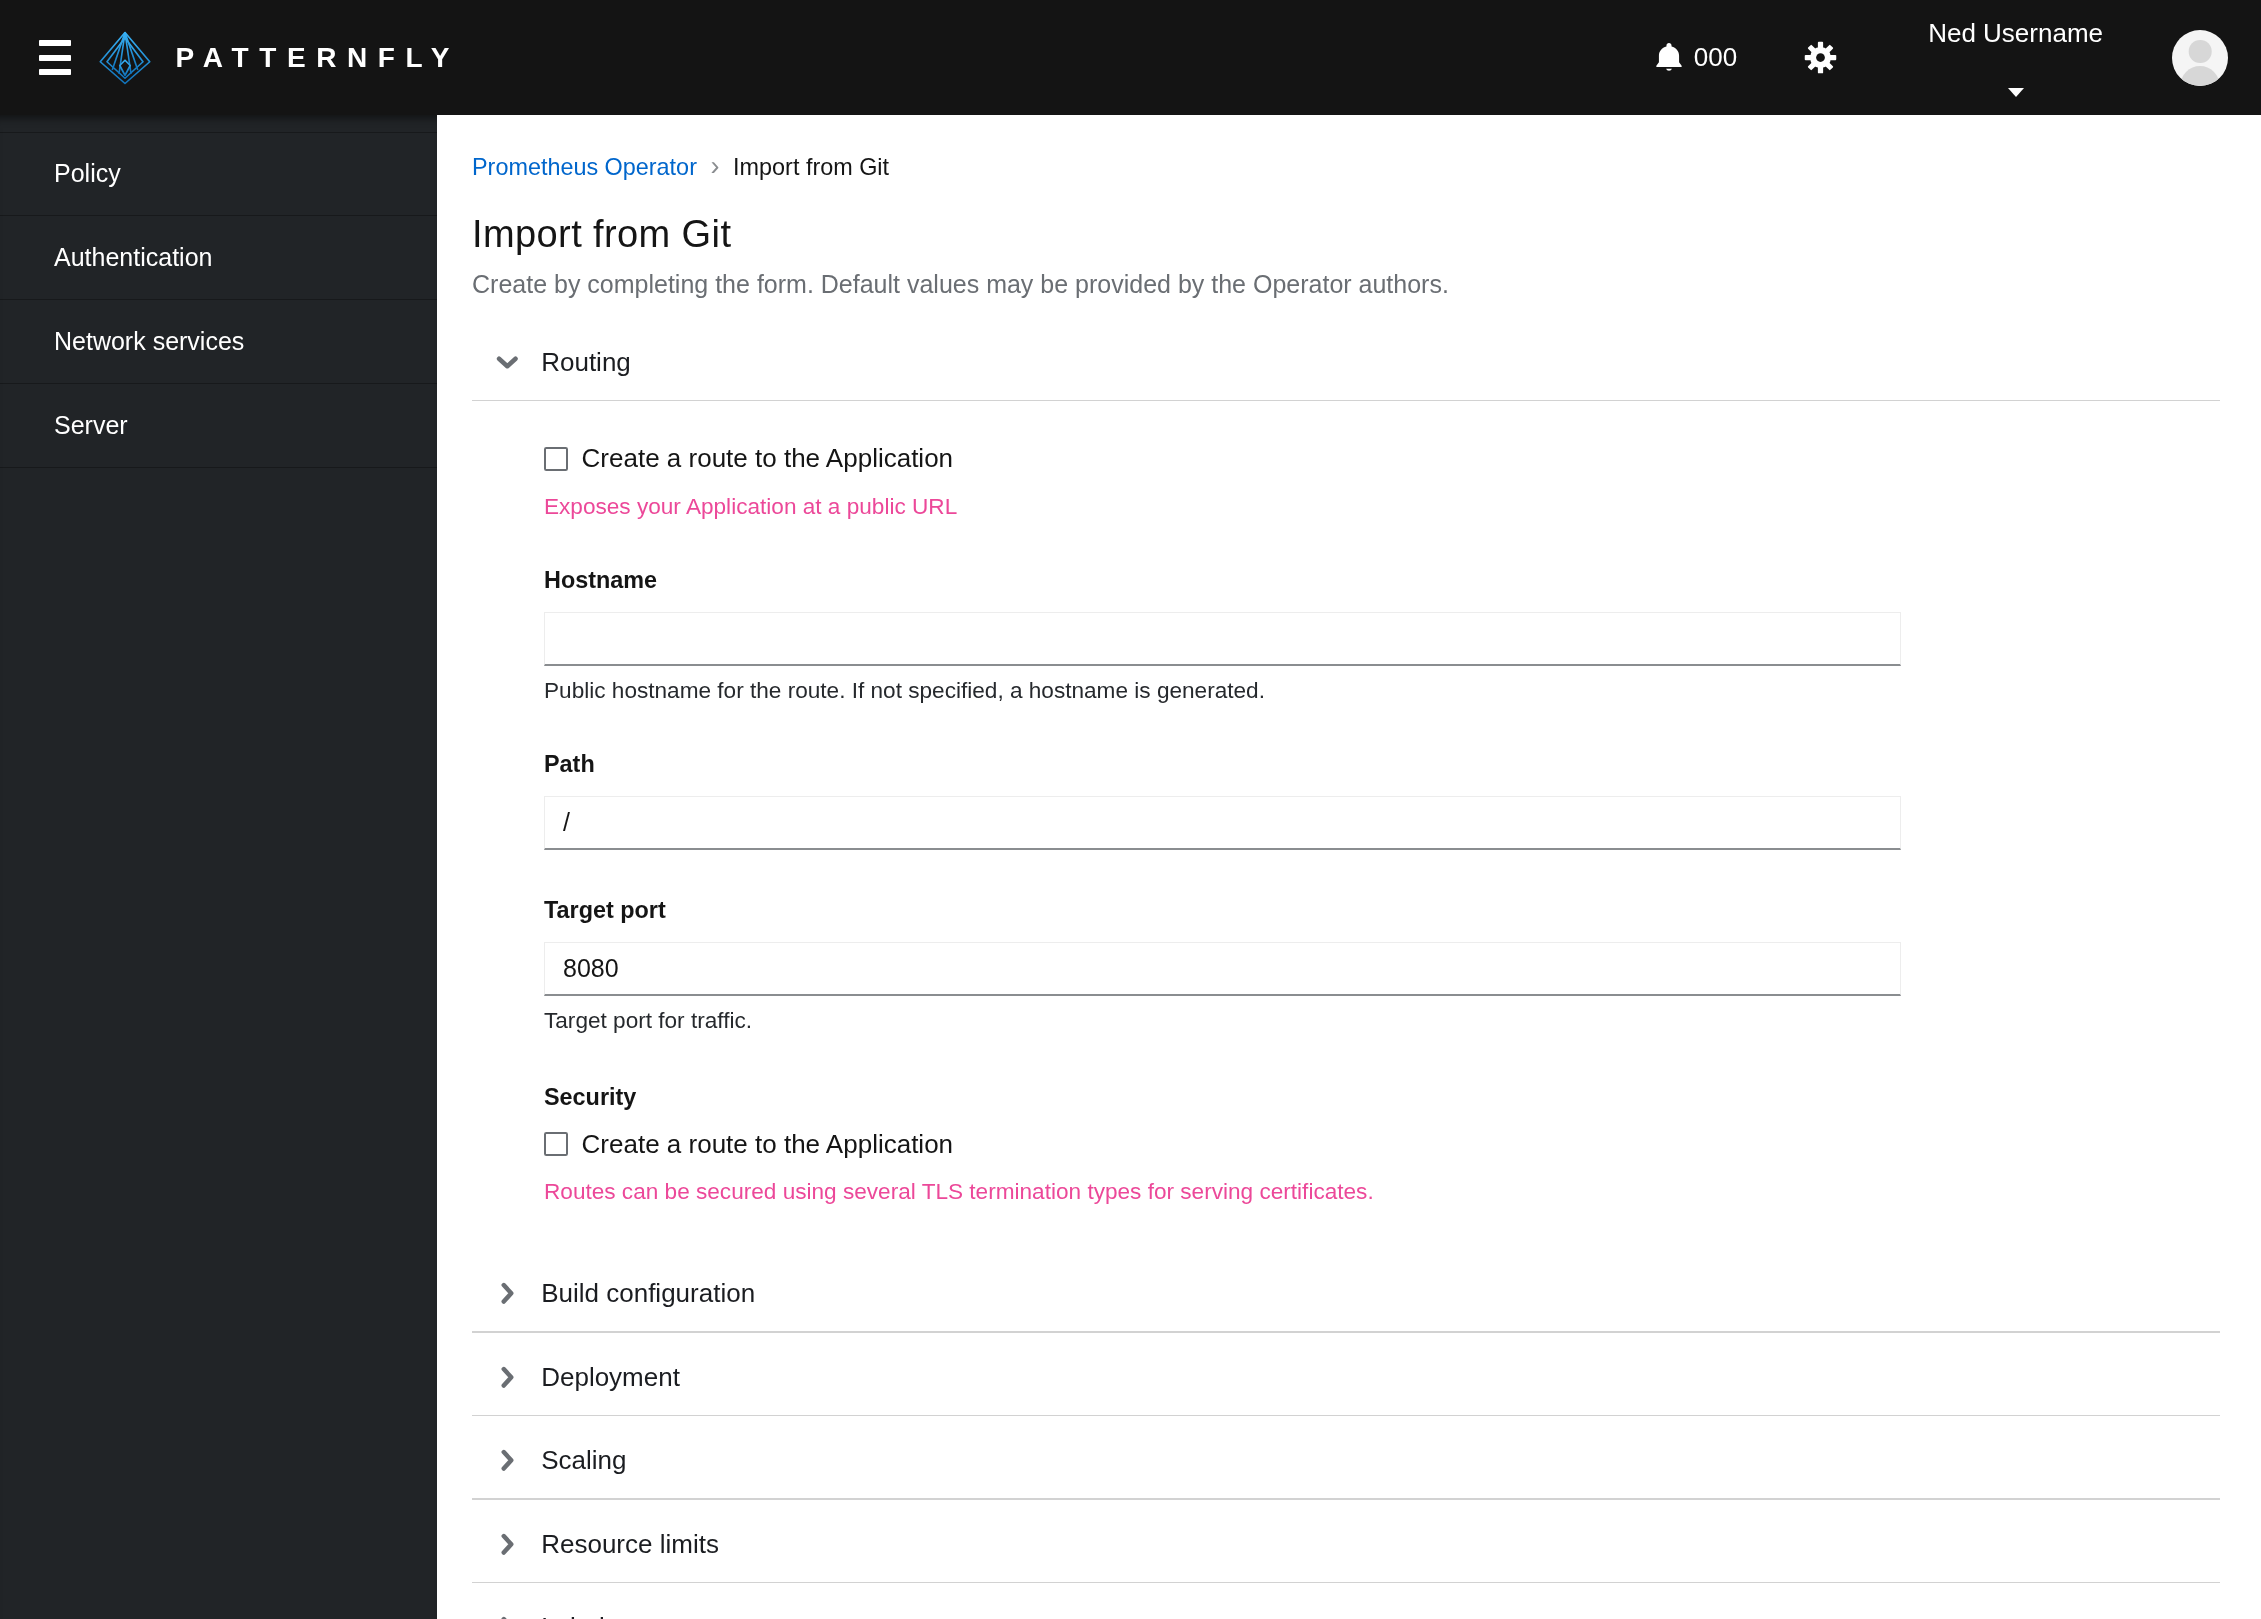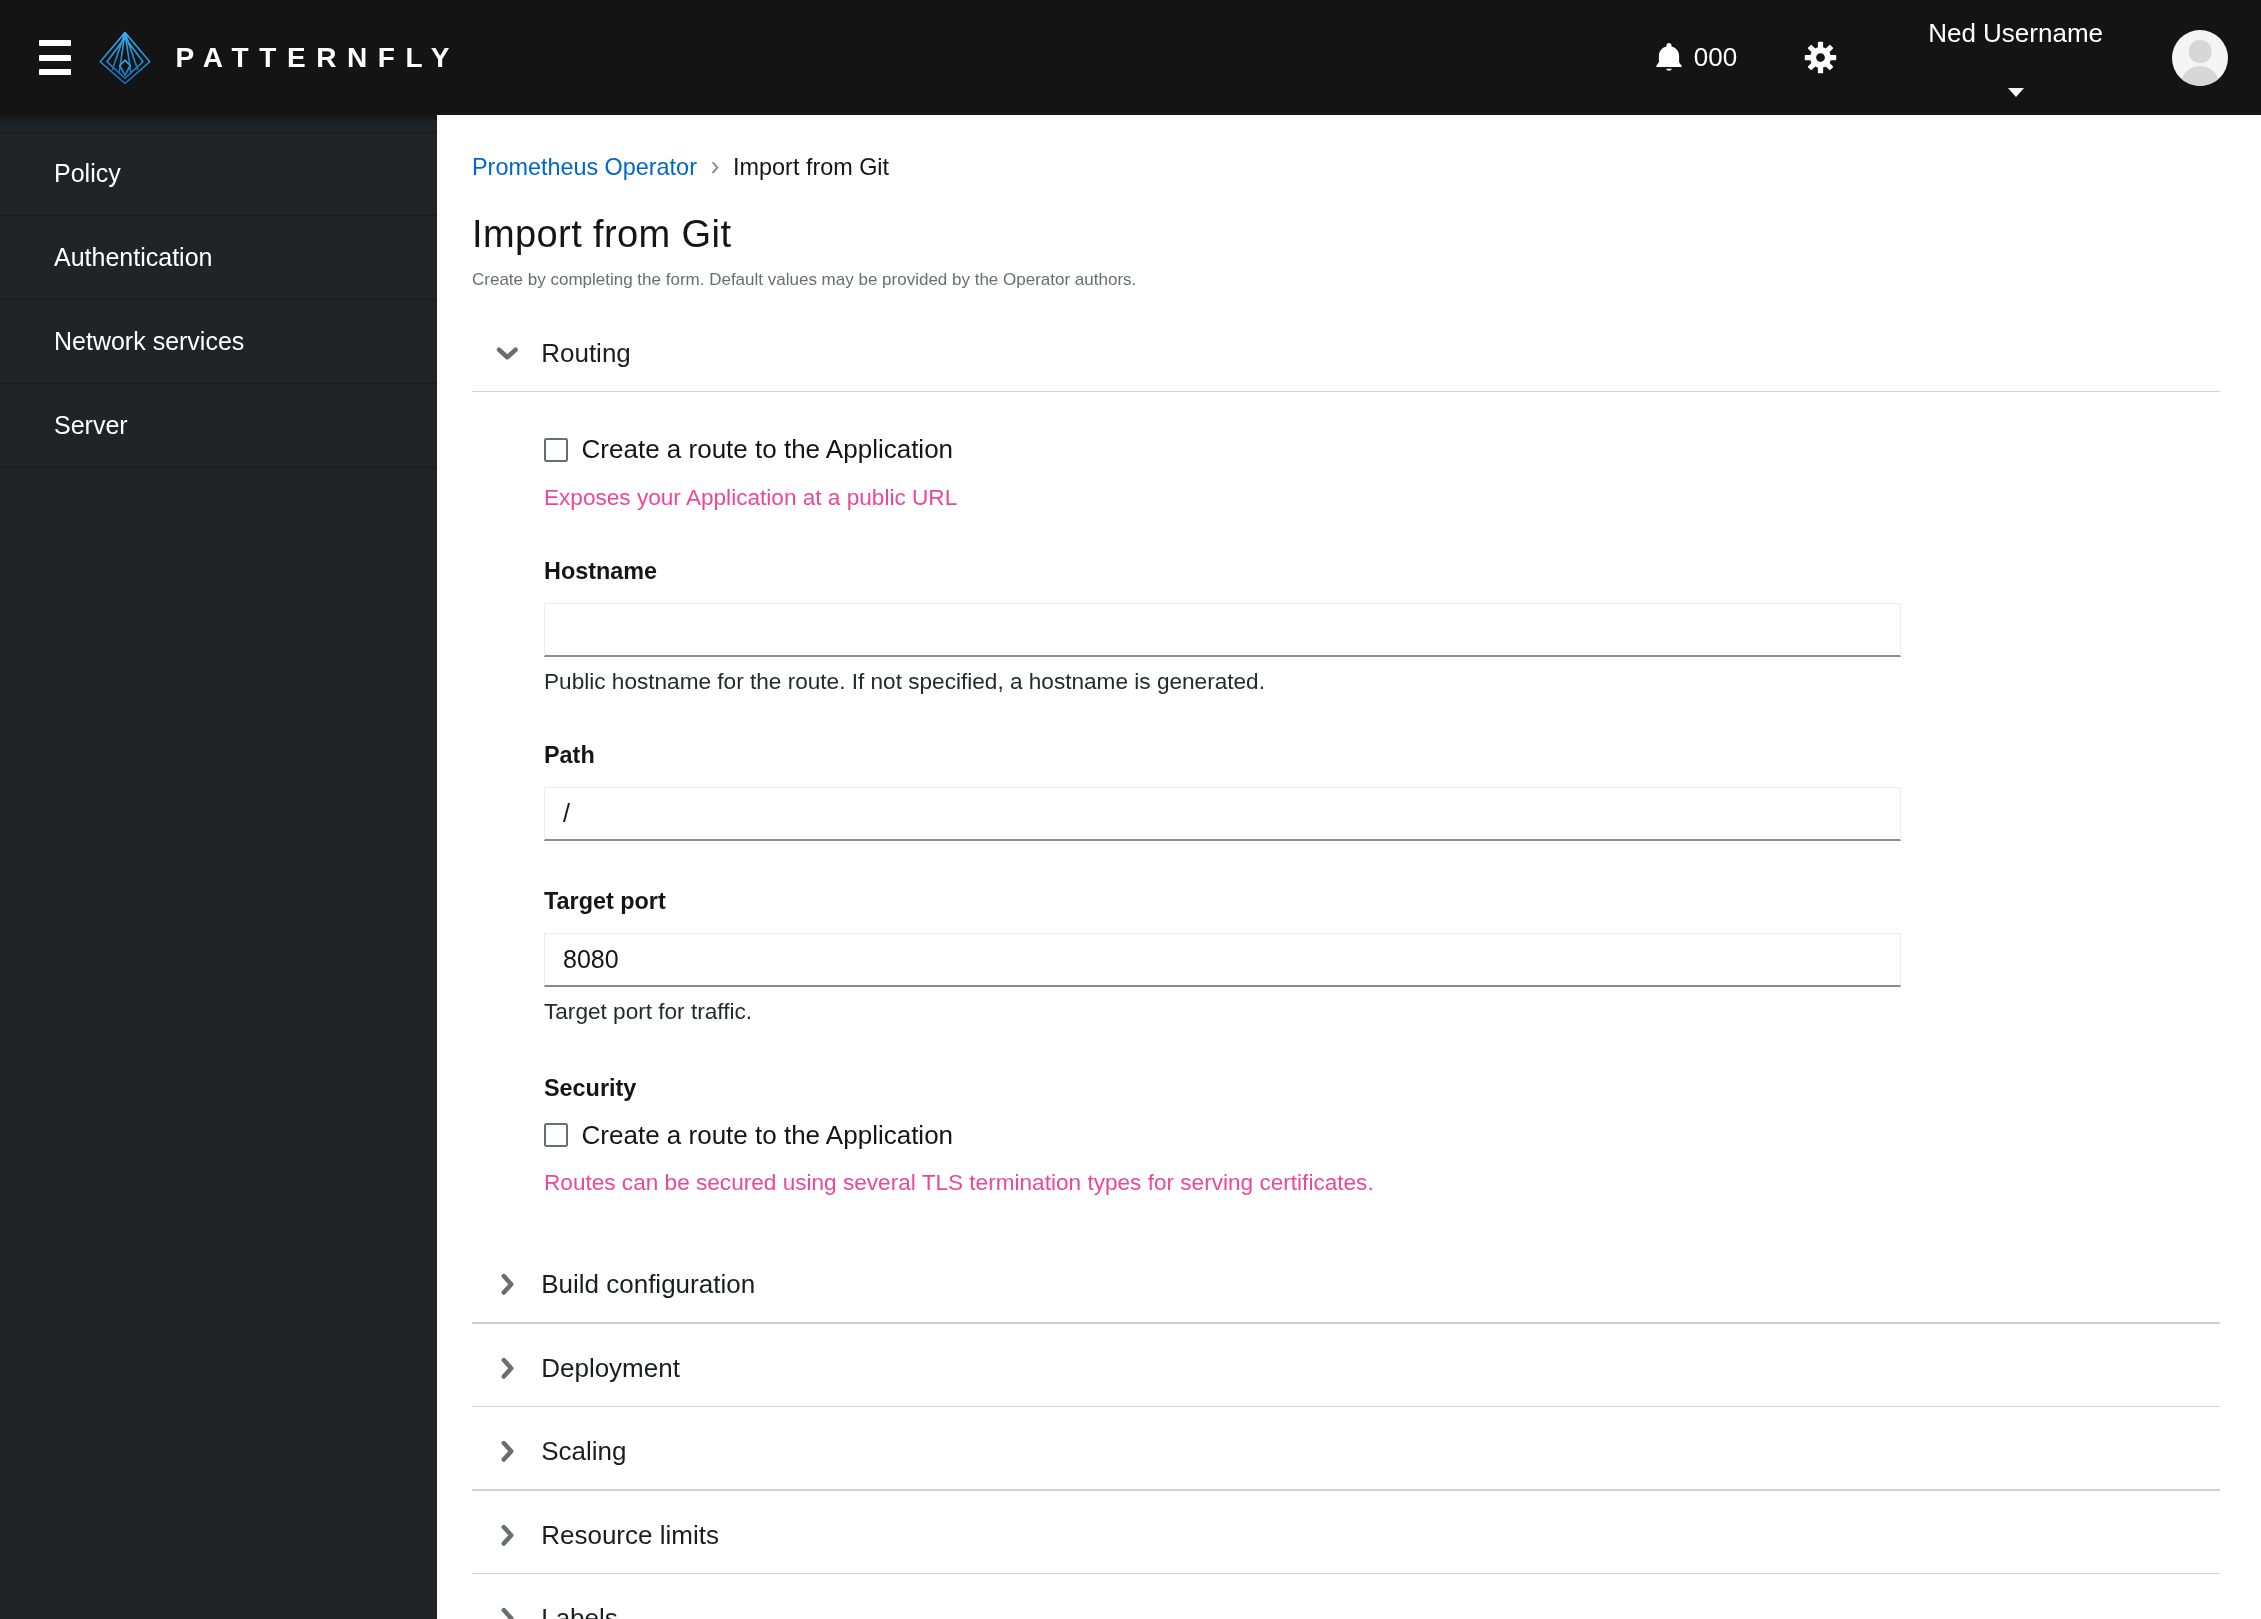--- a/index.html
+++ b/index.html
@@ -32,21 +32,21 @@
   .sidebar li.current{background:#4f5255;border-left:6px solid #2b9af3;padding-left:32px;}
 
   .content{flex:1;background:#fff;padding:39px 41px 0 35px;box-sizing:border-box;}
 
   
   .breadcrumb{display:flex;align-items:center;gap:13.6px;font-size:23.4px;}
   .breadcrumb a{color:#0066cc;text-decoration:none;cursor:pointer;}
   .crumb-sep{color:#8a8d90;font-size:27px;line-height:1;transform:translateY(-1.5px);}
   .crumb-current{color:#151515;}
   h1.page-title{margin:32px 0 0 0;font-size:38px;font-weight:500;color:#151515;letter-spacing:0.4px;}
-  p.page-subtitle{margin:13.6px 0 0 0;font-size:17px;color:#6a6e73;}
+  p.page-subtitle{margin:13.6px 0 0 0;font-size:25px;color:#6a6e73;}
 
   
   .form-area{margin-top:47px;}
   .section-header{display:flex;align-items:center;height:33px;padding-left:24px;cursor:pointer;background:none;border:none;width:100%;text-align:left;box-sizing:border-box;}
   .section-header .chev{flex:0 0 22.6px;display:flex;align-items:center;justify-content:center;}
   .section-label{margin-left:22.6px;font-size:26px;color:#1b1d21;}
   .divider{height:1.5px;background:#d2d2d2;margin-top:21px;}
   .section{margin-top:28px;}
 
   .routing-body{padding:42px 0 0 72px;margin-bottom:72px;}

